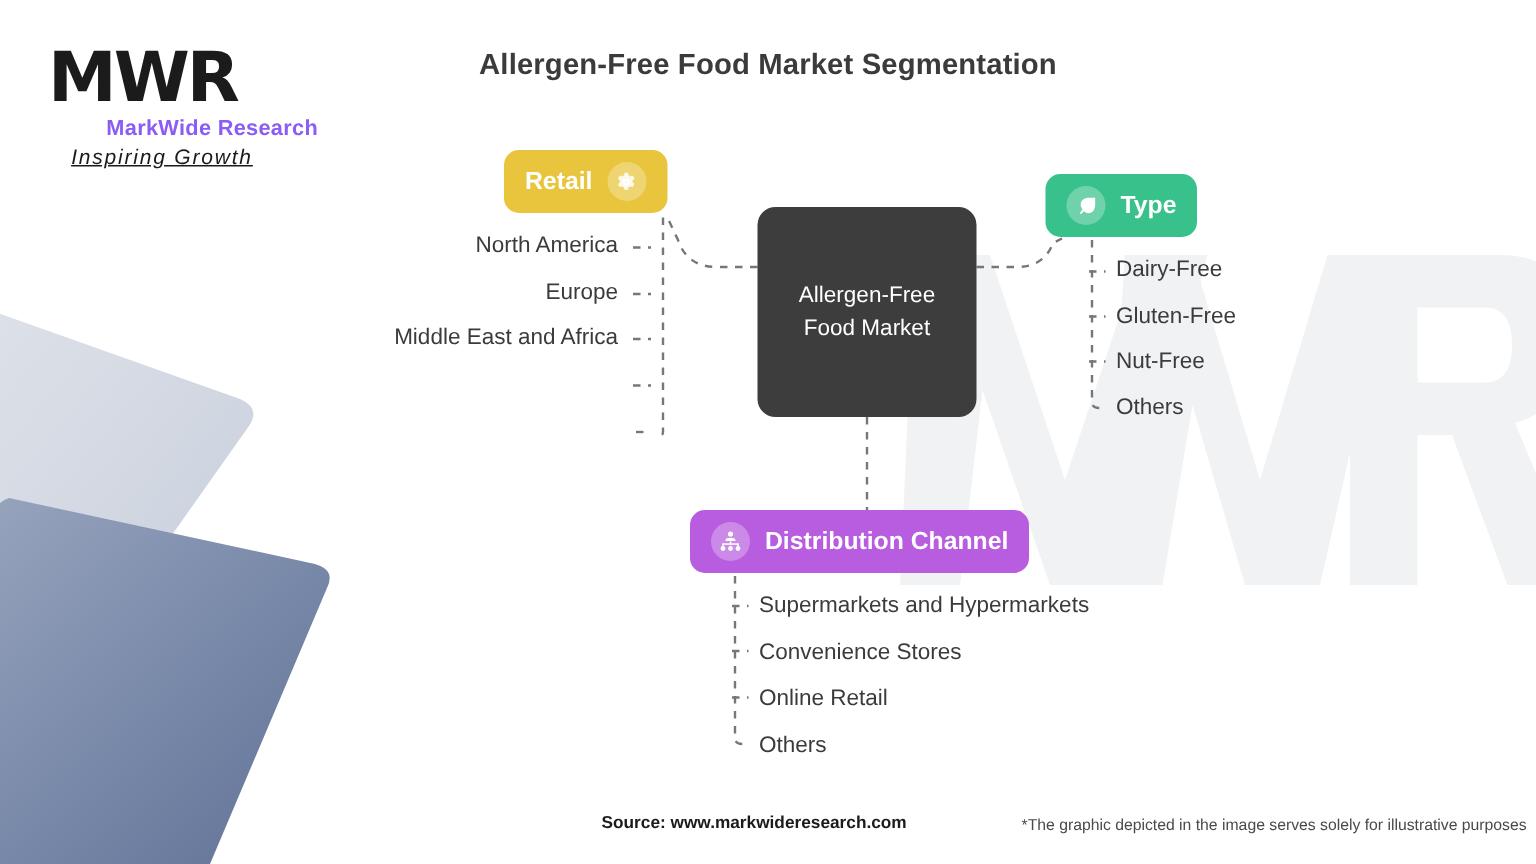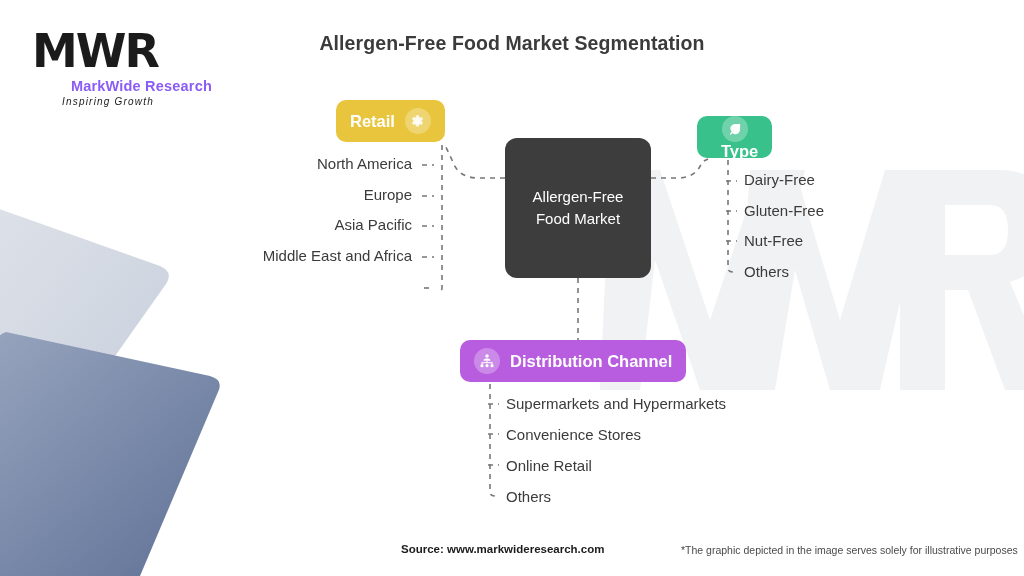--- a/index.html
+++ b/index.html
@@ -52,27 +52,28 @@
   }
   #logo .mwr-name {
     font-size: 14.5px;
     font-weight: bold;
     color: #8b5cf6;
     margin-top: 4px;
     letter-spacing: .2px;
     text-align: right;
   }
   #logo .mwr-tag {
-    font-size: 10px;
+    font-size: 14px;
     font-style: italic;
     color: #1b1b1b;
     margin-top: 2px;
     letter-spacing: 1.2px;
     text-align: center;
     width: 152px;
+    text-decoration: underline;
   }
 
   
   #title {
     position: absolute;
     left: 0;
     top: 32px;
     width: 1024px;
     text-align: center;
     font-size: 19.5px;
@@ -130,21 +131,20 @@
     top: 100px;
     background: #e8c53c;
     color: #ffffff;
     flex-direction: row-reverse;
   }
   #pill-region .pill-label { margin-right: 10px; }
   #pill-type {
     left: 697px;
     top: 116px;
     background: #38c18b;
-    flex-direction: column;
   }
   #pill-type .pill-label { margin-left: 10px; }
   #pill-distribution {
     left: 460px;
     top: 340px;
     background: #b85ce0;
   }
   #pill-distribution .pill-label { margin-left: 10px; }
 
   
@@ -270,21 +270,20 @@
       <path d="M12 8.5a3.5 3.5 0 1 0 0 7 3.5 3.5 0 0 0 0-7zm0 5.2a1.7 1.7 0 1 1 0-3.4 1.7 1.7 0 0 1 0 3.4z"></path>
       <path d="M20.4 13.3l-1.6-.9a6.9 6.9 0 0 0 0-2.8l1.6-.9a.7.7 0 0 0 .3-.9l-1.5-2.6a.7.7 0 0 0-.9-.3l-1.6.9a7 7 0 0 0-2.4-1.4V2.6a.7.7 0 0 0-.7-.7h-3a.7.7 0 0 0-.7.7v1.8a7 7 0 0 0-2.4 1.4l-1.6-.9a.7.7 0 0 0-.9.3L3.3 7.8a.7.7 0 0 0 .3.9l1.6.9a6.9 6.9 0 0 0 0 2.8l-1.6.9a.7.7 0 0 0-.3.9l1.5 2.6a.7.7 0 0 0 .9.3l1.6-.9a7 7 0 0 0 2.4 1.4v1.8c0 .4.3.7.7.7h3c.4 0 .7-.3.7-.7v-1.8a7 7 0 0 0 2.4-1.4l1.6.9c.3.2.7.1.9-.3l1.5-2.6a.7.7 0 0 0-.3-.9z" opacity=".85"></path>
     </svg>
   </span>
   <span class="pill-label">Retail</span>
 </div>
 
 <div id="region-leaves">
   <span class="leaf leaf-left">North America</span>
   <span class="leaf leaf-left">Europe</span>
-  <span class="leaf leaf-left">Asia Pacific</span>
   <span class="leaf leaf-left">Middle East and Africa</span>
 </div>
 
 <div class="pill" id="pill-type">
   <span class="pill-icon">
     <svg width="15" height="15" viewBox="0 0 24 24" fill="#ffffff">
       <path d="M17.5 3c-5 0-9 2.6-9 7.2 0 2 .8 3.7 2.1 4.9L8 18.7a.9.9 0 0 0 1.3 1.3l2.6-2.6c1.2 1.2 2.9 2 4.9 2 4.6 0 7.2-4 7.2-9V3z" transform="translate(-3 0)"></path>
     </svg>
   </span>
   <span class="pill-label">Type</span>

